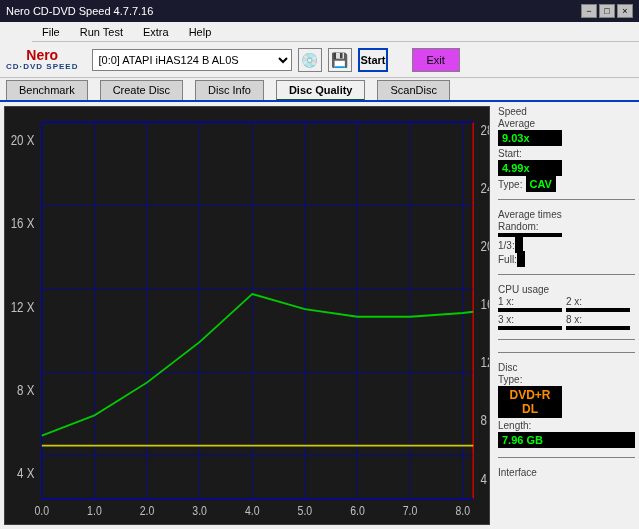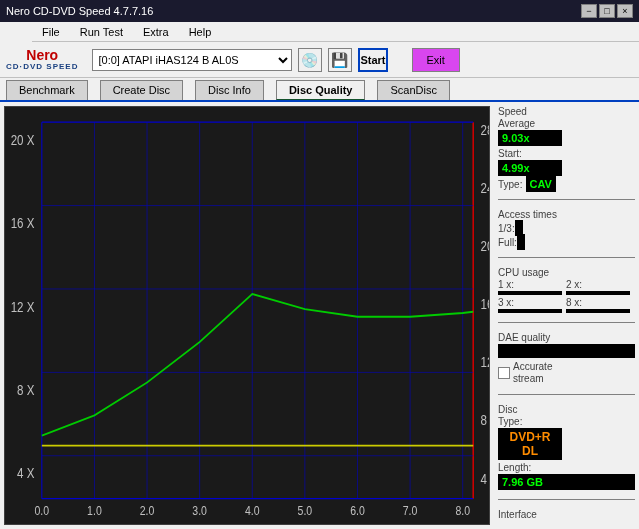--- a/index.html
+++ b/index.html
@@ -321,21 +321,27 @@
       </div>
       <div style="margin-top:2px;">
         <span class="panel-label">Type:</span>
         <span class="panel-value">CAV</span>
       </div>
     </div>
 
     <div class="panel-separator"></div>
 
     <div class="panel-section">
-      <div class="panel-label">Access times</div>
+      <div class="panel-label">Average times</div>
+      <div style="display:flex;justify-content:space-between;">
+        <div class="panel-col">
+          <span class="panel-label">Random:</span>
+          <span class="panel-value"></span>
+        </div>
+      </div>
       <div style="margin-top:2px;">
         <span class="panel-label">1/3:</span>
         <span class="panel-value"></span>
       </div>
       <div style="margin-top:2px;">
         <span class="panel-label">Full:</span>
         <span class="panel-value"></span>
       </div>
     </div>
 
@@ -360,31 +366,20 @@
         </div>
         <div class="panel-col">
           <span class="panel-label">8 x:</span>
           <span class="panel-value"></span>
         </div>
       </div>
     </div>
 
     <div class="panel-separator"></div>
 
-    <div class="panel-section">
-      <div class="panel-label">DAE quality</div>
-      <div class="panel-value" style="width:100%;height:14px;"></div>
-      <div class="checkbox-row" style="margin-top:3px;">
-        <div class="checkbox-box"></div>
-        <div class="panel-col">
-          <span class="panel-label">Accurate</span>
-          <span class="panel-label">stream</span>
-        </div>
-      </div>
-    </div>
 
     <div class="panel-separator"></div>
 
     <div class="panel-section">
       <div class="panel-label">Disc</div>
       <div class="panel-label">Type:</div>
       <div class="disc-type-value">DVD+R DL</div>
       <div class="panel-label" style="margin-top:2px;">Length:</div>
       <div class="panel-value" style="width:100%;color:#00ff00;">7.96 GB</div>
     </div>

